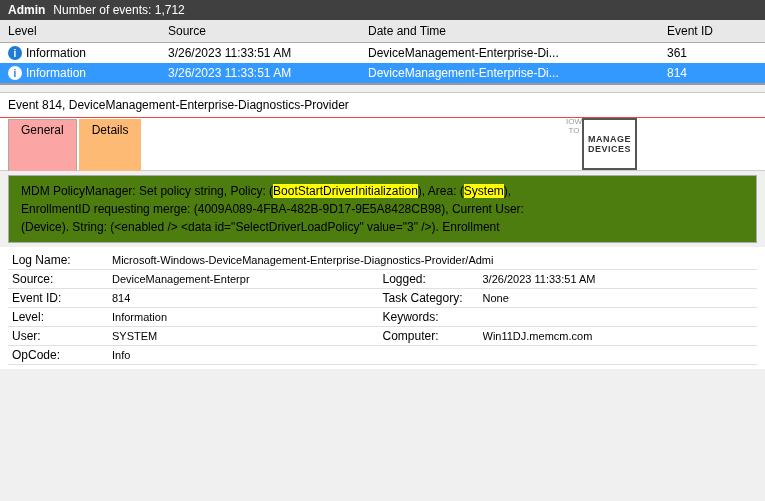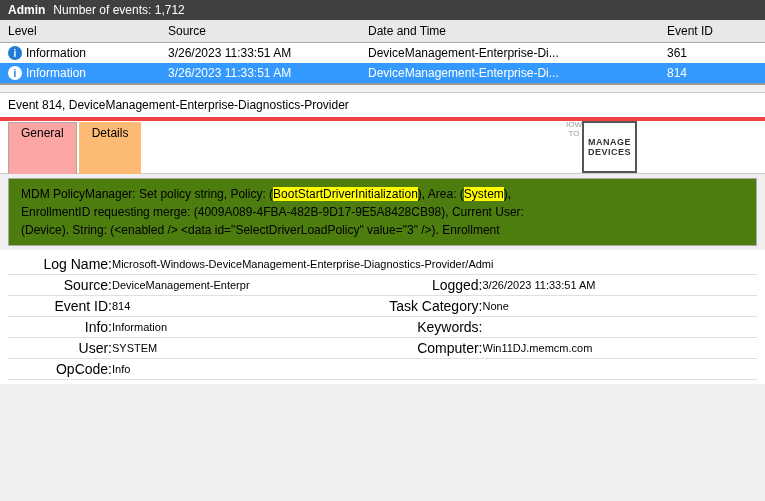--- a/index.html
+++ b/index.html
@@ -95,21 +95,21 @@
     
     .scroll-area {
       height: 8px;
       background: #f0f0f0;
       border-bottom: 1px solid #ccc;
     }
 
     
     .detail-section {
       background: white;
-      border-bottom: 4px solid #ef4444;
+      border-bottom: 1px solid #ef4444;
     }
     .detail-title {
       padding: 5px 8px;
       font-size: 12px;
       color: #000;
       background: white;
     }
 
     
     .tabs {
@@ -175,23 +175,22 @@
     }
     .details-row {
       display: grid;
       grid-template-columns: 100px 1fr 100px 1fr;
       border-bottom: 1px solid #e0e0e0;
       padding: 2px 4px;
       align-items: center;
     }
     .details-label {
       color: #000;
-      font-size: 14px;
+      font-size: 12px;
       font-weight: normal;
-      text-align: right;
     }
     .details-value {
       color: #000;
       font-size: 11px;
       white-space: nowrap;
       overflow: hidden;
       text-overflow: ellipsis;
     }
   </style>
 </head>
@@ -260,21 +259,21 @@
     <div class="details-label">Logged:</div>
     <div class="details-value">3/26/2023 11:33:51 AM</div>
   </div>
   <div class="details-row">
     <div class="details-label">Event ID:</div>
     <div class="details-value">814</div>
     <div class="details-label">Task Category:</div>
     <div class="details-value">None</div>
   </div>
   <div class="details-row">
-    <div class="details-label">Info:</div>
+    <div class="details-label">Level:</div>
     <div class="details-value">Information</div>
     <div class="details-label">Keywords:</div>
     <div class="details-value"></div>
   </div>
   <div class="details-row">
     <div class="details-label">User:</div>
     <div class="details-value">SYSTEM</div>
     <div class="details-label">Computer:</div>
     <div class="details-value">Win11DJ.memcm.com</div>
   </div>

